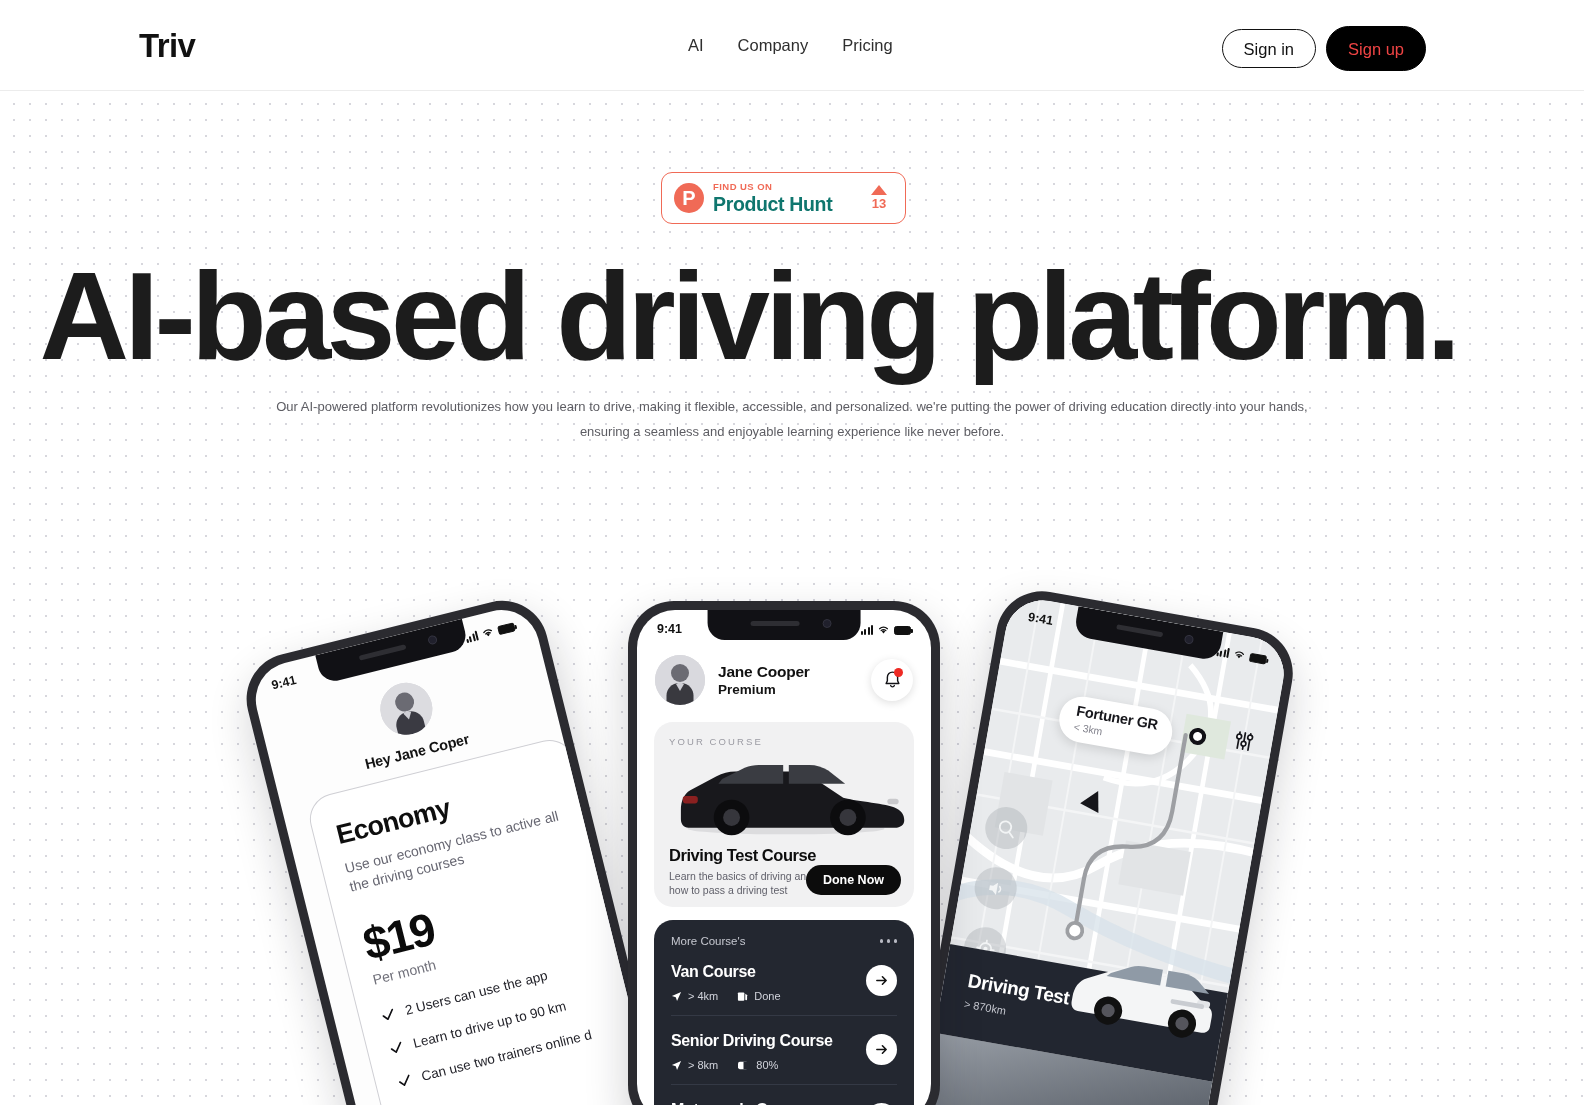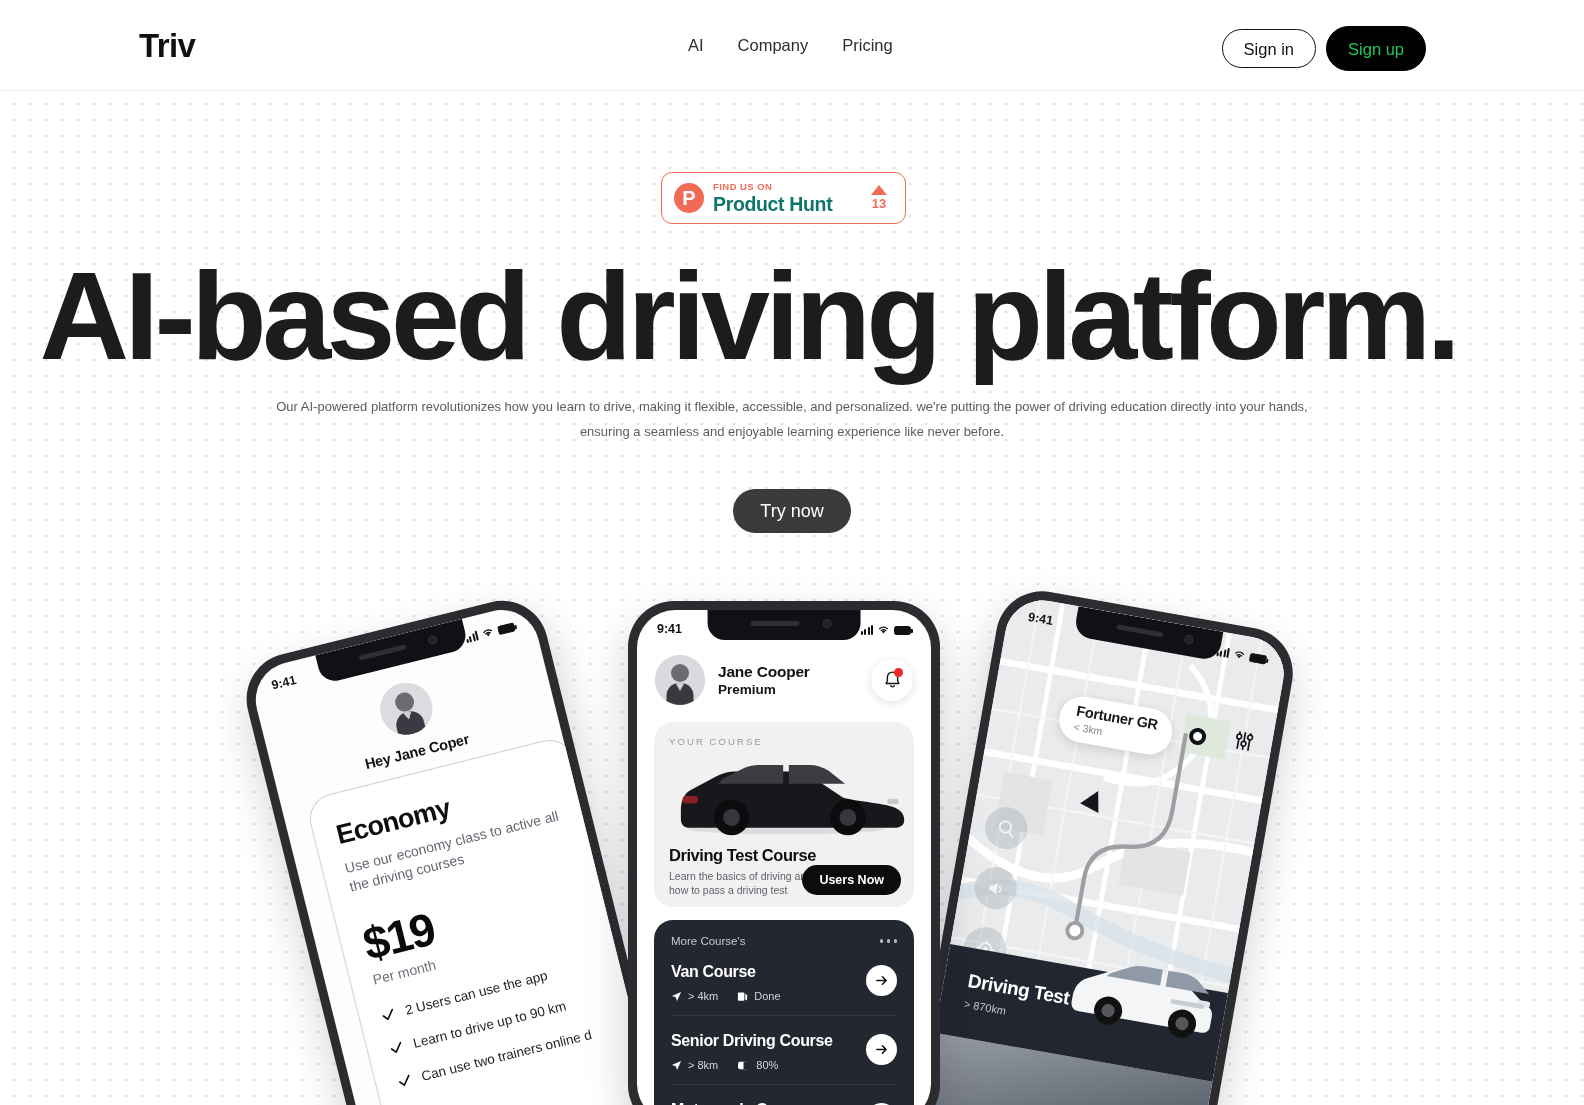--- a/index.html
+++ b/index.html
@@ -76,21 +76,21 @@
     padding: 0 21px;
     height: 39px;
     line-height: 36px;
     font-family: "Liberation Sans", sans-serif;
     cursor: pointer;
     white-space: nowrap;
   }
   .btn-signup {
     border: 1.6px solid #000000;
     background: #000000;
-    color: #22c55e;
+    color: #ef4444;
     border-radius: 999px;
     font-size: 16.5px;
     padding: 0 21px;
     height: 45px;
     line-height: 36px;
     font-family: "Liberation Sans", sans-serif;
     cursor: pointer;
     white-space: nowrap;
   }
 
@@ -529,23 +529,20 @@
       </div>
       <div class="ph-votes">
         <div class="ph-arrow"></div>
         <div class="ph-count">13</div>
       </div>
     </div>
 
     <h1 class="headline">AI-based driving platform.</h1>
     <p class="subhead">Our AI-powered platform revolutionizes how you learn to drive, making it flexible, accessible, and personalized. we're putting the power of driving education directly into your hands, ensuring a seamless and enjoyable learning experience like never before.</p>
 
-    <div class="cta-wrap">
-      <button class="btn-try">Try now</button>
-    </div>
 
     <div class="phones">
 
       <div class="phone" id="phone-left">
         <div class="screen">
           <div class="notch">
             <div class="speaker"></div>
             <div class="cam"></div>
           </div>
           <div class="statusbar">
@@ -663,21 +660,21 @@
                 <circle cx="72" cy="70" r="19" fill="#0c0c0e"></circle>
                   <circle cx="72" cy="70" r="9" fill="#36363c"></circle>
                 <circle cx="196" cy="70" r="19" fill="#0c0c0e"></circle>
                   <circle cx="196" cy="70" r="9" fill="#36363c"></circle>
                 <rect x="20" y="47" width="16" height="8" rx="3" fill="#8a2020"></rect>
                 <rect x="238" y="50" width="12" height="6" rx="3" fill="#c9c9cc"></rect>
               </svg>
             </div>
             <div class="c-ct">Driving Test Course</div>
             <div class="c-cd">Learn the basics of driving and how to pass a driving test</div>
-            <button class="c-start">Users Now</button>
+            <button class="c-start">Done Now</button>
           </div>
 
           <div class="c-more">
             <div class="c-mh">
               <span class="c-mh-t">More Course's</span>
               <span class="c-dots">
                   <i></i>
                   <i></i>
                   <i></i>
                 </span>

